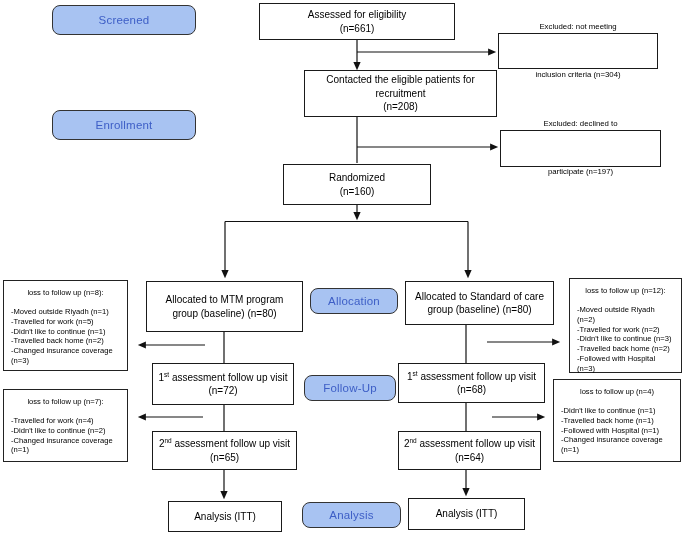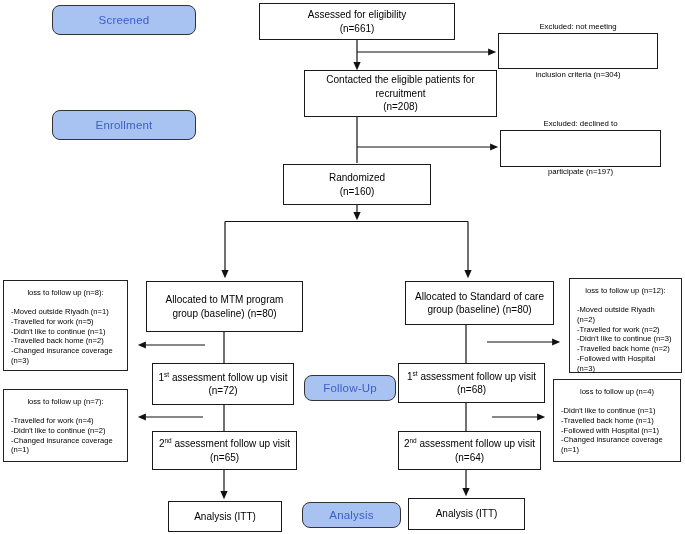--- a/index.html
+++ b/index.html
@@ -64,20 +64,21 @@
       <line x1="466" y1="403" x2="466" y2="431"></line>
       <line x1="466" y1="470" x2="466" y2="489" marker-end="url(#ah)"></line>
 
       <line x1="487" y1="342" x2="553" y2="342" marker-end="url(#ah)"></line>
       <line x1="492" y1="417" x2="538" y2="417" marker-end="url(#ah)"></line>
     </g>
   </svg>
 
   <div class="stage" style="left:52px;top:5px;width:144px;height:30px;">Screened</div>
   <div class="stage" style="left:52px;top:110px;width:144px;height:30px;">Enrollment</div>
+  <div class="stage" style="left:310px;top:288px;width:88px;height:26px;">Allocation</div>
   <div class="stage" style="left:304px;top:375px;width:92px;height:26px;">Follow-Up</div>
   <div class="stage" style="left:302px;top:502px;width:99px;height:26px;">Analysis</div>
 
   <div class="fbox" style="left:259px;top:3px;width:196px;height:37px;">
     <div>Assessed for eligibility</div>
     <div>(n=661)</div>
   </div>
 
   <div class="fbox small" style="left:498px;top:33px;width:160px;height:36px;">
     <div>Excluded: not meeting</div>

